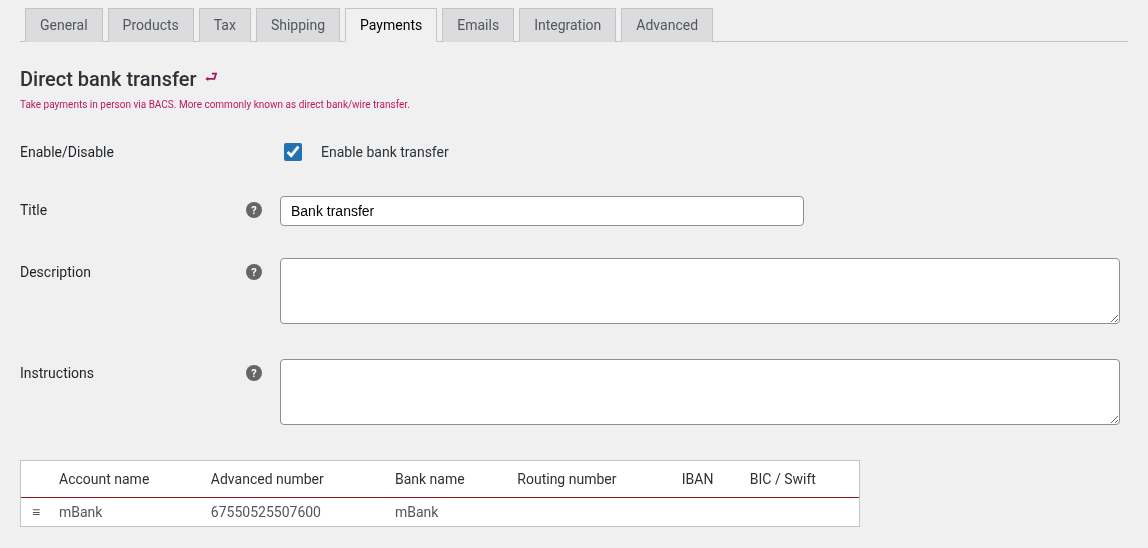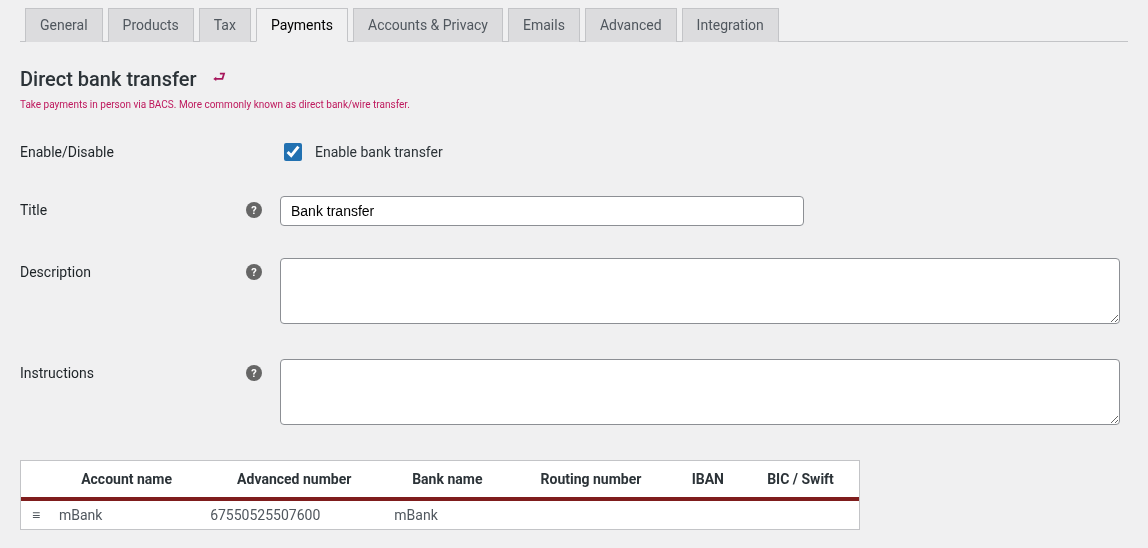--- a/index.html
+++ b/index.html
@@ -37,21 +37,21 @@
     background: #f0f0f1;
     border-bottom: 1px solid #f0f0f1;
     color: #000;
   }
   h2.title {
     font-size: 20px;
     font-weight: 500;
     margin: 24px 0 8px 0;
     display: flex;
     align-items: center;
-    gap: 16px;
+    gap: 8px;
   }
   .return-icon {
     color: #a7165c;
     font-size: 15px;
     cursor: pointer;
   }
   .subtitle {
     font-size: 10px;
     margin: 6px 0 28px 0;
     color: #be185d;
@@ -83,21 +83,21 @@
     display: flex;
     align-items: center;
     justify-content: center;
     cursor: help;
     font-weight: bold;
   }
   .form-control-col { flex: 1; }
   .checkbox-wrap {
     display: flex;
     align-items: center;
-    gap: 10px;
+    gap: 16px;
     padding-top: 2px;
   }
   input[type="checkbox"] {
     width: 18px;
     height: 18px;
     accent-color: #2271b1;
     cursor: pointer;
   }
   .text-input {
     width: 524px;
@@ -120,26 +120,26 @@
   .accounts-table-wrap {
     width: 840px;
     border: 1px solid #c3c4c7;
     background: #fff;
   }
   .accounts-table {
     width: 100%;
     border-collapse: collapse;
   }
   .accounts-table th {
-    text-align: center;
-    font-weight: 700;
+    text-align: left;
+    font-weight: 400;
     font-size: 14px;
     padding: 10px 8px;
     color: #2c3338;
-    border-bottom: 4px solid #7f1d1d;
+    border-bottom: 1px solid #7f1d1d;
   }
   .accounts-table th.sort-col {
     width: 30px;
   }
   .accounts-table td {
     padding: 6px 8px;
     font-size: 14px;
     color: #50575e;
     vertical-align: middle;
   }
@@ -151,25 +151,25 @@
 </style>
 </head>
 <body>
 
 <div class="wrap">
 
   <div class="nav-tabs">
     <a class="nav-tab">General</a>
     <a class="nav-tab">Products</a>
     <a class="nav-tab">Tax</a>
+    <a class="nav-tab">Shipping</a>
     <a class="nav-tab active">Payments</a>
-    <a class="nav-tab">Accounts &amp; Privacy</a>
     <a class="nav-tab">Emails</a>
+    <a class="nav-tab">Integration</a>
     <a class="nav-tab">Advanced</a>
-    <a class="nav-tab">Integration</a>
   </div>
 
   <h2 class="title">
     <span>Direct bank transfer</span>
     <span class="return-icon">⮐</span>
   </h2>
   <p class="subtitle">Take payments in person via BACS. More commonly known as direct bank/wire transfer.</p>
 
   <div class="form-row">
     <div class="form-label-col">

